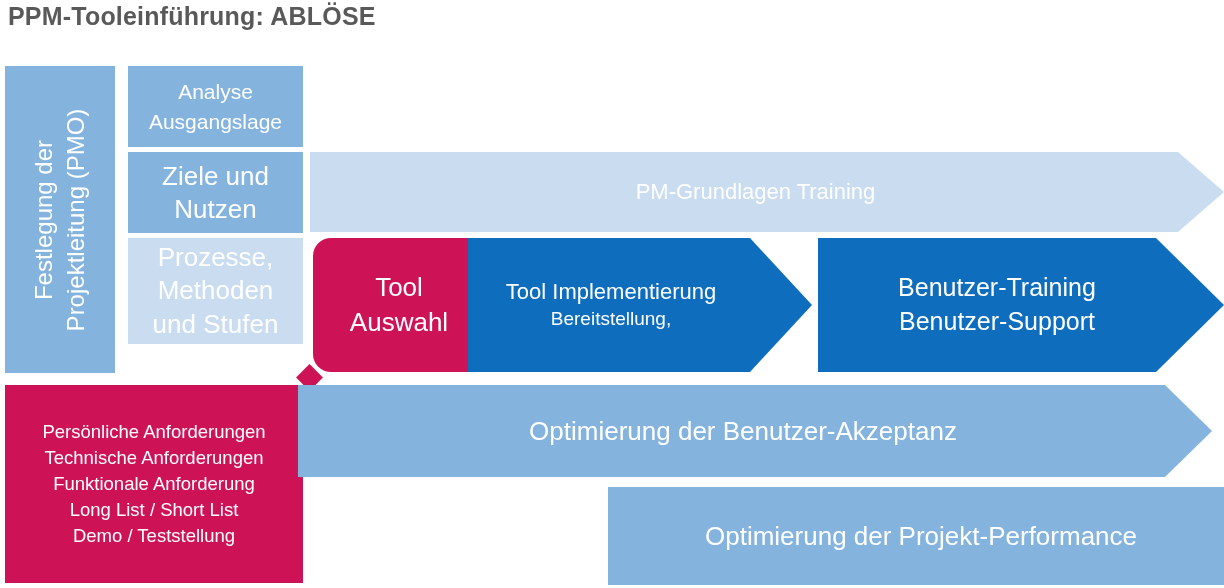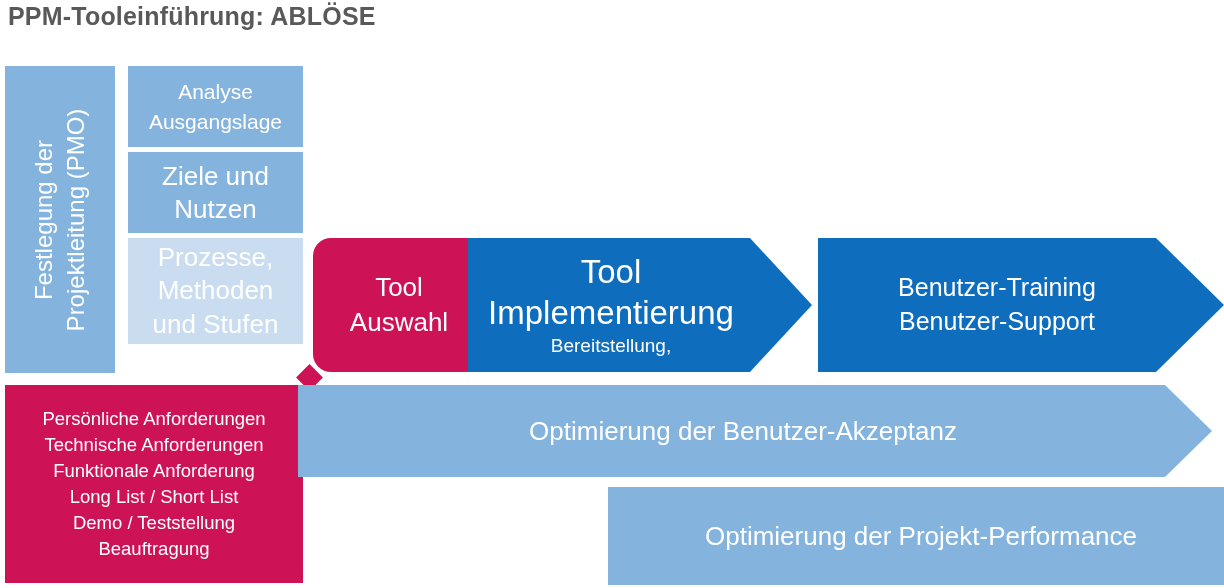--- a/index.html
+++ b/index.html
@@ -29,21 +29,21 @@
   .arrow-pm{left:310px;top:152px;width:914px;height:80px;background:var(--light-blue);
             clip-path:polygon(0 0, calc(100% - 46px) 0, 100% 50%, calc(100% - 46px) 100%, 0 100%);
             font-size:22px;padding-right:23px;}
 
   .box-auswahl{left:313px;top:238px;width:172px;height:134px;background:var(--crimson);
                font-size:26px;line-height:1.35;padding:0 20px;border-radius:18px;}
 
   .arrow-impl{left:468px;top:238px;width:344px;height:134px;background:var(--dark-blue);
               clip-path:polygon(0 0, calc(100% - 62px) 0, 100% 50%, calc(100% - 62px) 100%, 0 100%);
               padding-right:58px;}
-  .impl-title{font-size:33px;line-height:1.25;}
+  .impl-title{font-size:22px;line-height:1.25;}
   .impl-sub{font-size:19px;line-height:1.35;}
   .impl-highlight{font-size:21px;line-height:1.4;font-weight:bold;color:var(--crimson);}
 
   .arrow-benutzer{left:818px;top:238px;width:406px;height:134px;background:var(--dark-blue);
                   clip-path:polygon(0 0, calc(100% - 68px) 0, 100% 50%, calc(100% - 68px) 100%, 0 100%);
                   font-size:25px;line-height:1.35;padding-right:48px;}
 
   .box-requirements{left:5px;top:385px;width:298px;height:198px;background:var(--crimson);
                     flex-direction:column;font-size:18.5px;line-height:26px;}
 
@@ -74,20 +74,23 @@
   </div>
 
   <div class="box box-ziele">
     <span>Ziele und Nutzen</span>
   </div>
 
   <div class="box box-prozesse">
     <span>Prozesse, Methoden und Stufen</span>
   </div>
 
+  <div class="arrow arrow-pm">
+    <span>PM-Grundlagen Training</span>
+  </div>
 
   <div class="box box-auswahl">
     <span>Tool Auswahl</span>
   </div>
 
   <div class="arrow arrow-impl">
     <div class="impl-title">Tool Implementierung</div>
     <div class="impl-sub">Bereitstellung,</div>
   </div>
 
@@ -95,21 +98,20 @@
     <div>Benutzer-Training</div>
     <div>Benutzer-Support</div>
   </div>
 
   <div class="box box-requirements">
     <div>Persönliche Anforderungen</div>
     <div>Technische Anforderungen</div>
     <div>Funktionale Anforderung</div>
     <div>Long List / Short List</div>
     <div>Demo / Teststellung</div>
-    <div>Beauftragung</div>
   </div>
 
   <div class="diamond"></div>
 
   <div class="arrow arrow-akzeptanz">
     <span>Optimierung der Benutzer-Akzeptanz</span>
   </div>
 
   <div class="arrow arrow-performance">
     <span>Optimierung der Projekt-Performance</span>

